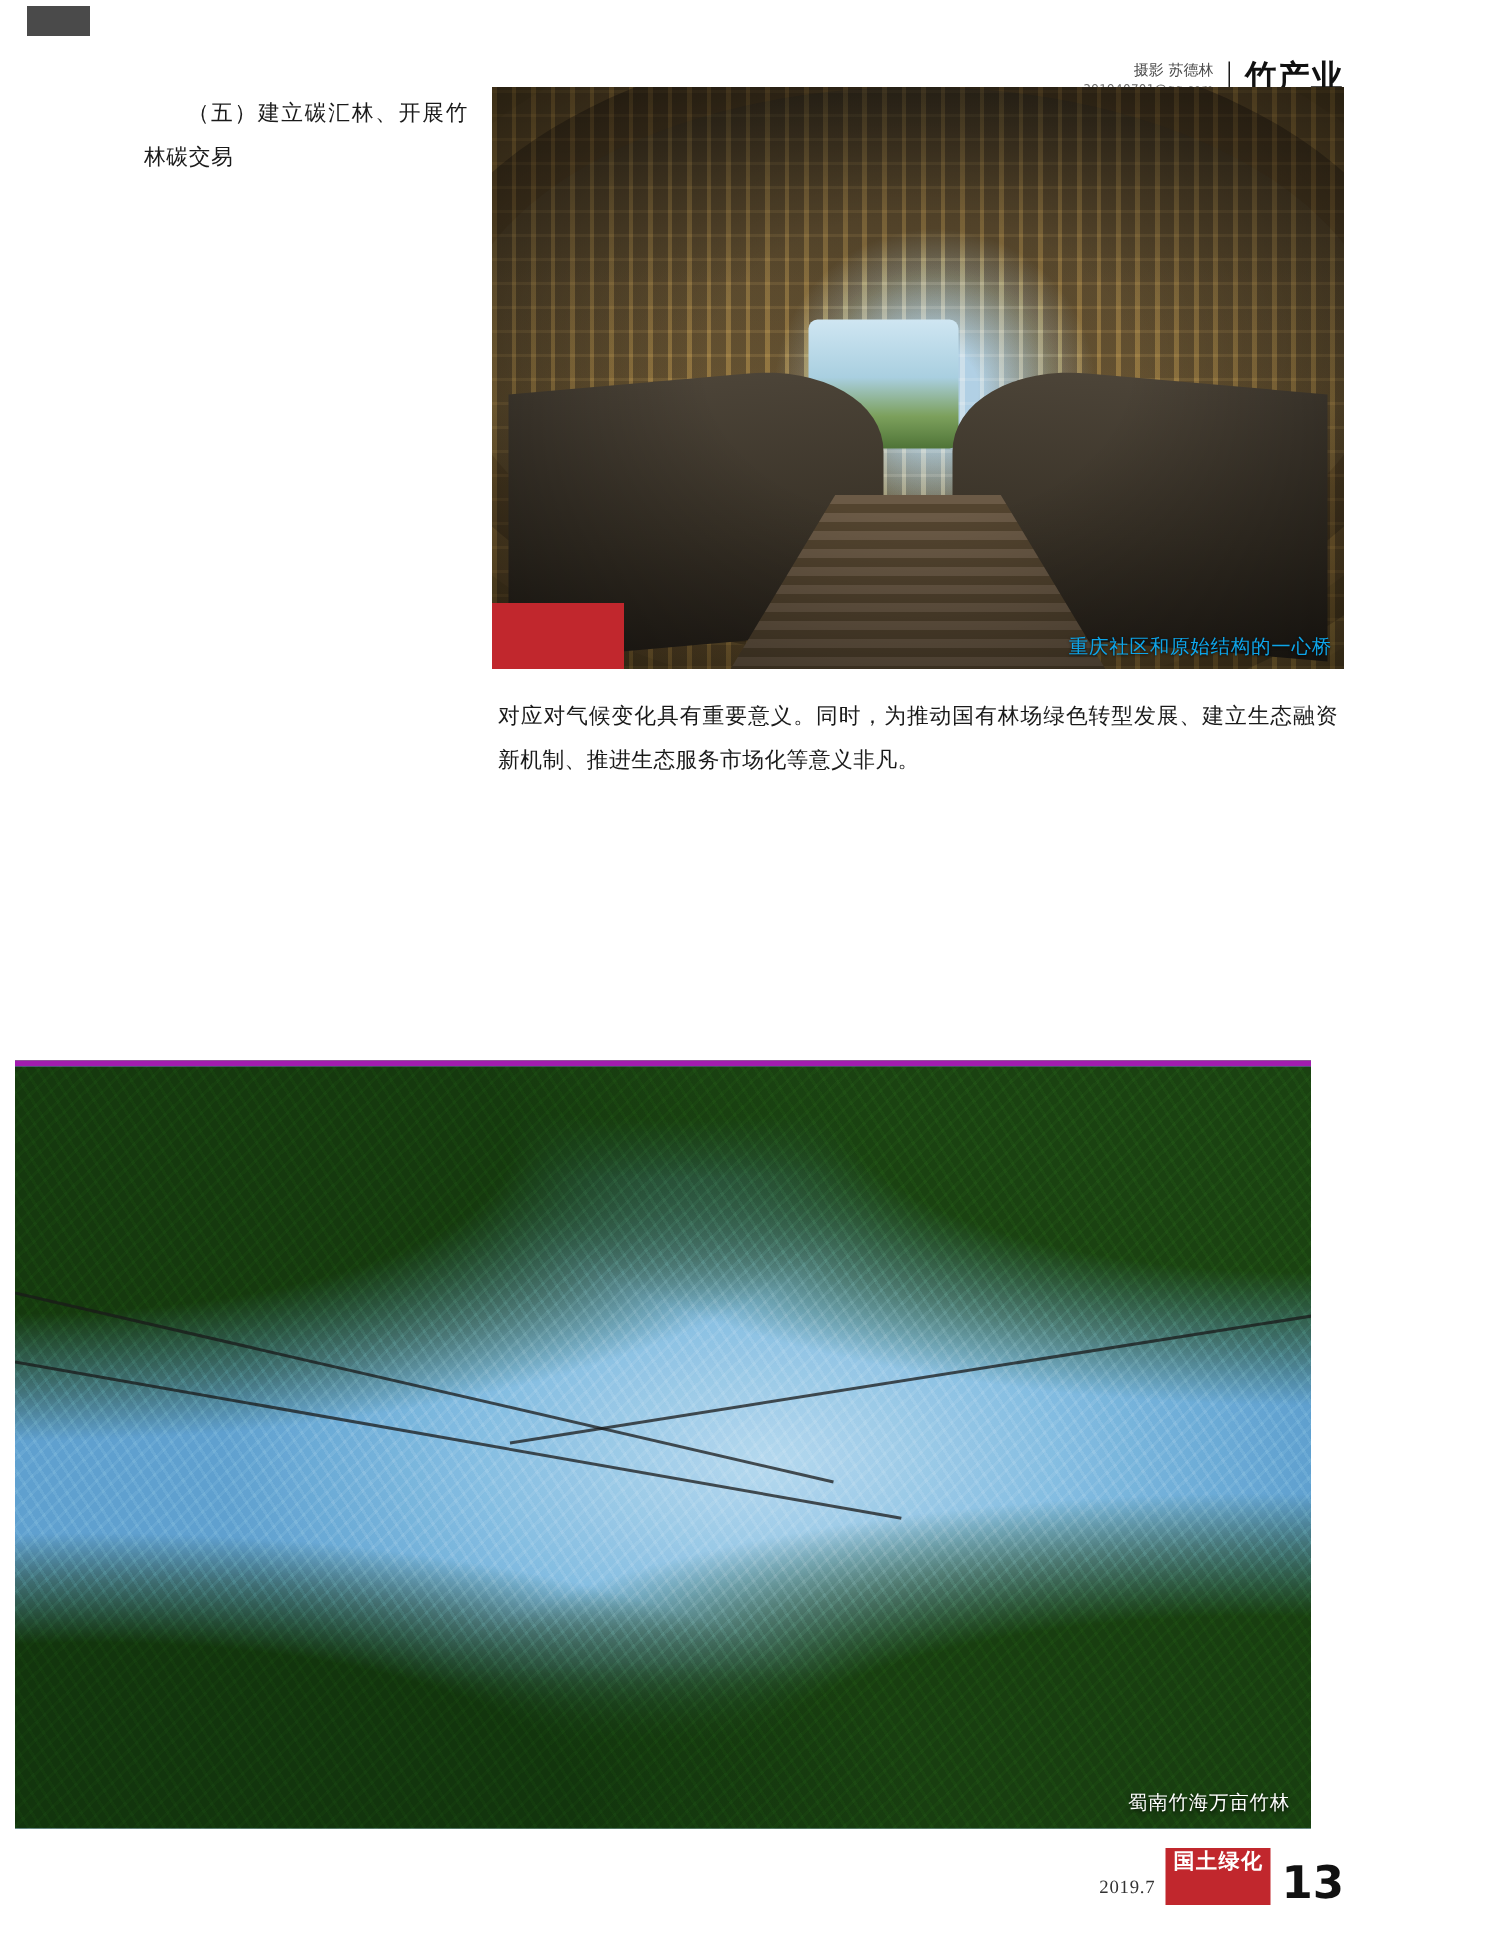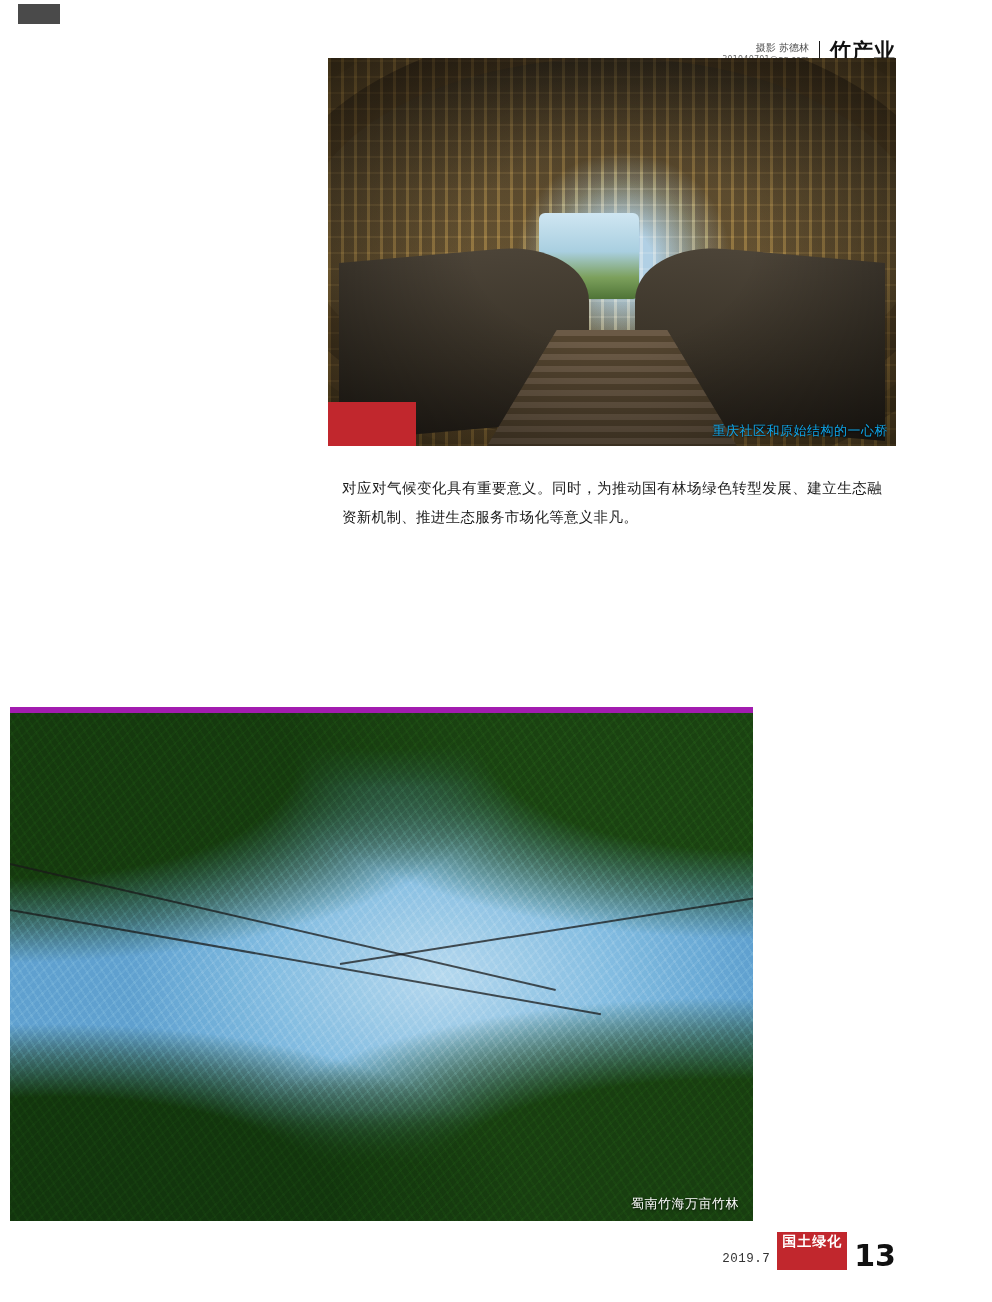--- a/index.html
+++ b/index.html
@@ -167,38 +167,38 @@
     background: radial-gradient(ellipse at 50% 48%, rgba(0,0,0,0) 35%, rgba(0,0,0,.55) 100%);
   }
 
   
   .right-col {
     position: absolute;
     left: 328px; top: 460px;
     width: 568px;
   }
   .right-col p {
-    margin: 14px;
+    margin: 4px;
     font-size: 14.5px;
     line-height: 29px;
     color: #1a1a1a;
     text-align: justify;
     text-justify: inter-ideograph;
     letter-spacing: .3px;
     font-family: "DejaVu Sans", "Liberation Sans", sans-serif;
   }
 
   
   .photo-bottom {
     position: absolute;
     left: 10px; top: 707px;
-    width: 743px; height: 508px;
+    width: 864px; height: 508px;
     overflow: hidden;
     background: #0c2a12;
-    border-top: 6px solid #a21caf;
+    border-top: 4px solid #a21caf;
   }
   .bb-sky {
     position: absolute; inset: 0;
     background:
       radial-gradient(ellipse 42% 40% at 58% 52%, #bcdcf0 0%, #8fc3e4 55%, #6aa9d4 100%),
       linear-gradient(180deg, #79b4dd 0%, #9ccbe8 100%);
   }
   .bb-canopy {
     position: absolute; inset: 0;
     background:
@@ -242,21 +242,21 @@
     right: 96px; bottom: 32px;
     display: flex;
     align-items: flex-end;
     gap: 7px;
   }
   .footer-date {
     font-size: 12.5px;
     color: #333;
     letter-spacing: .5px;
     padding-bottom: 4px;
-    font-family: Liberation Mono, monospace;
+    font-family: Liberation Serif, serif;
   }
   .footer-logo {
     background: #c1272d;
     color: #fff;
     font-size: 14px;
     font-weight: bold;
     padding: 2px 5px 20px 5px;
     letter-spacing: 1px;
     line-height: 1.15;
     font-family: Liberation Serif, serif;
@@ -280,20 +280,21 @@
       <div class="header-credit">
         <div>摄影 苏德林</div>
         <div class="credit-line2">391940701@qq.com</div>
       </div>
       <div class="header-divider"></div>
       <div class="header-section">竹产业</div>
     </div>
   </div>
 
   <div class="left-col">
+    <p class="indent">（五）建立碳汇林、开展竹林碳交易</p>
   </div>
 
   <div class="photo-top">
     <div class="bt-sky"></div>
     <div class="bt-arch"></div>
     <div class="bt-ribs"></div>
     <div class="bt-open"></div>
     <div class="bt-rail-l"></div>
     <div class="bt-rail-r"></div>
     <div class="bt-deck"></div>

